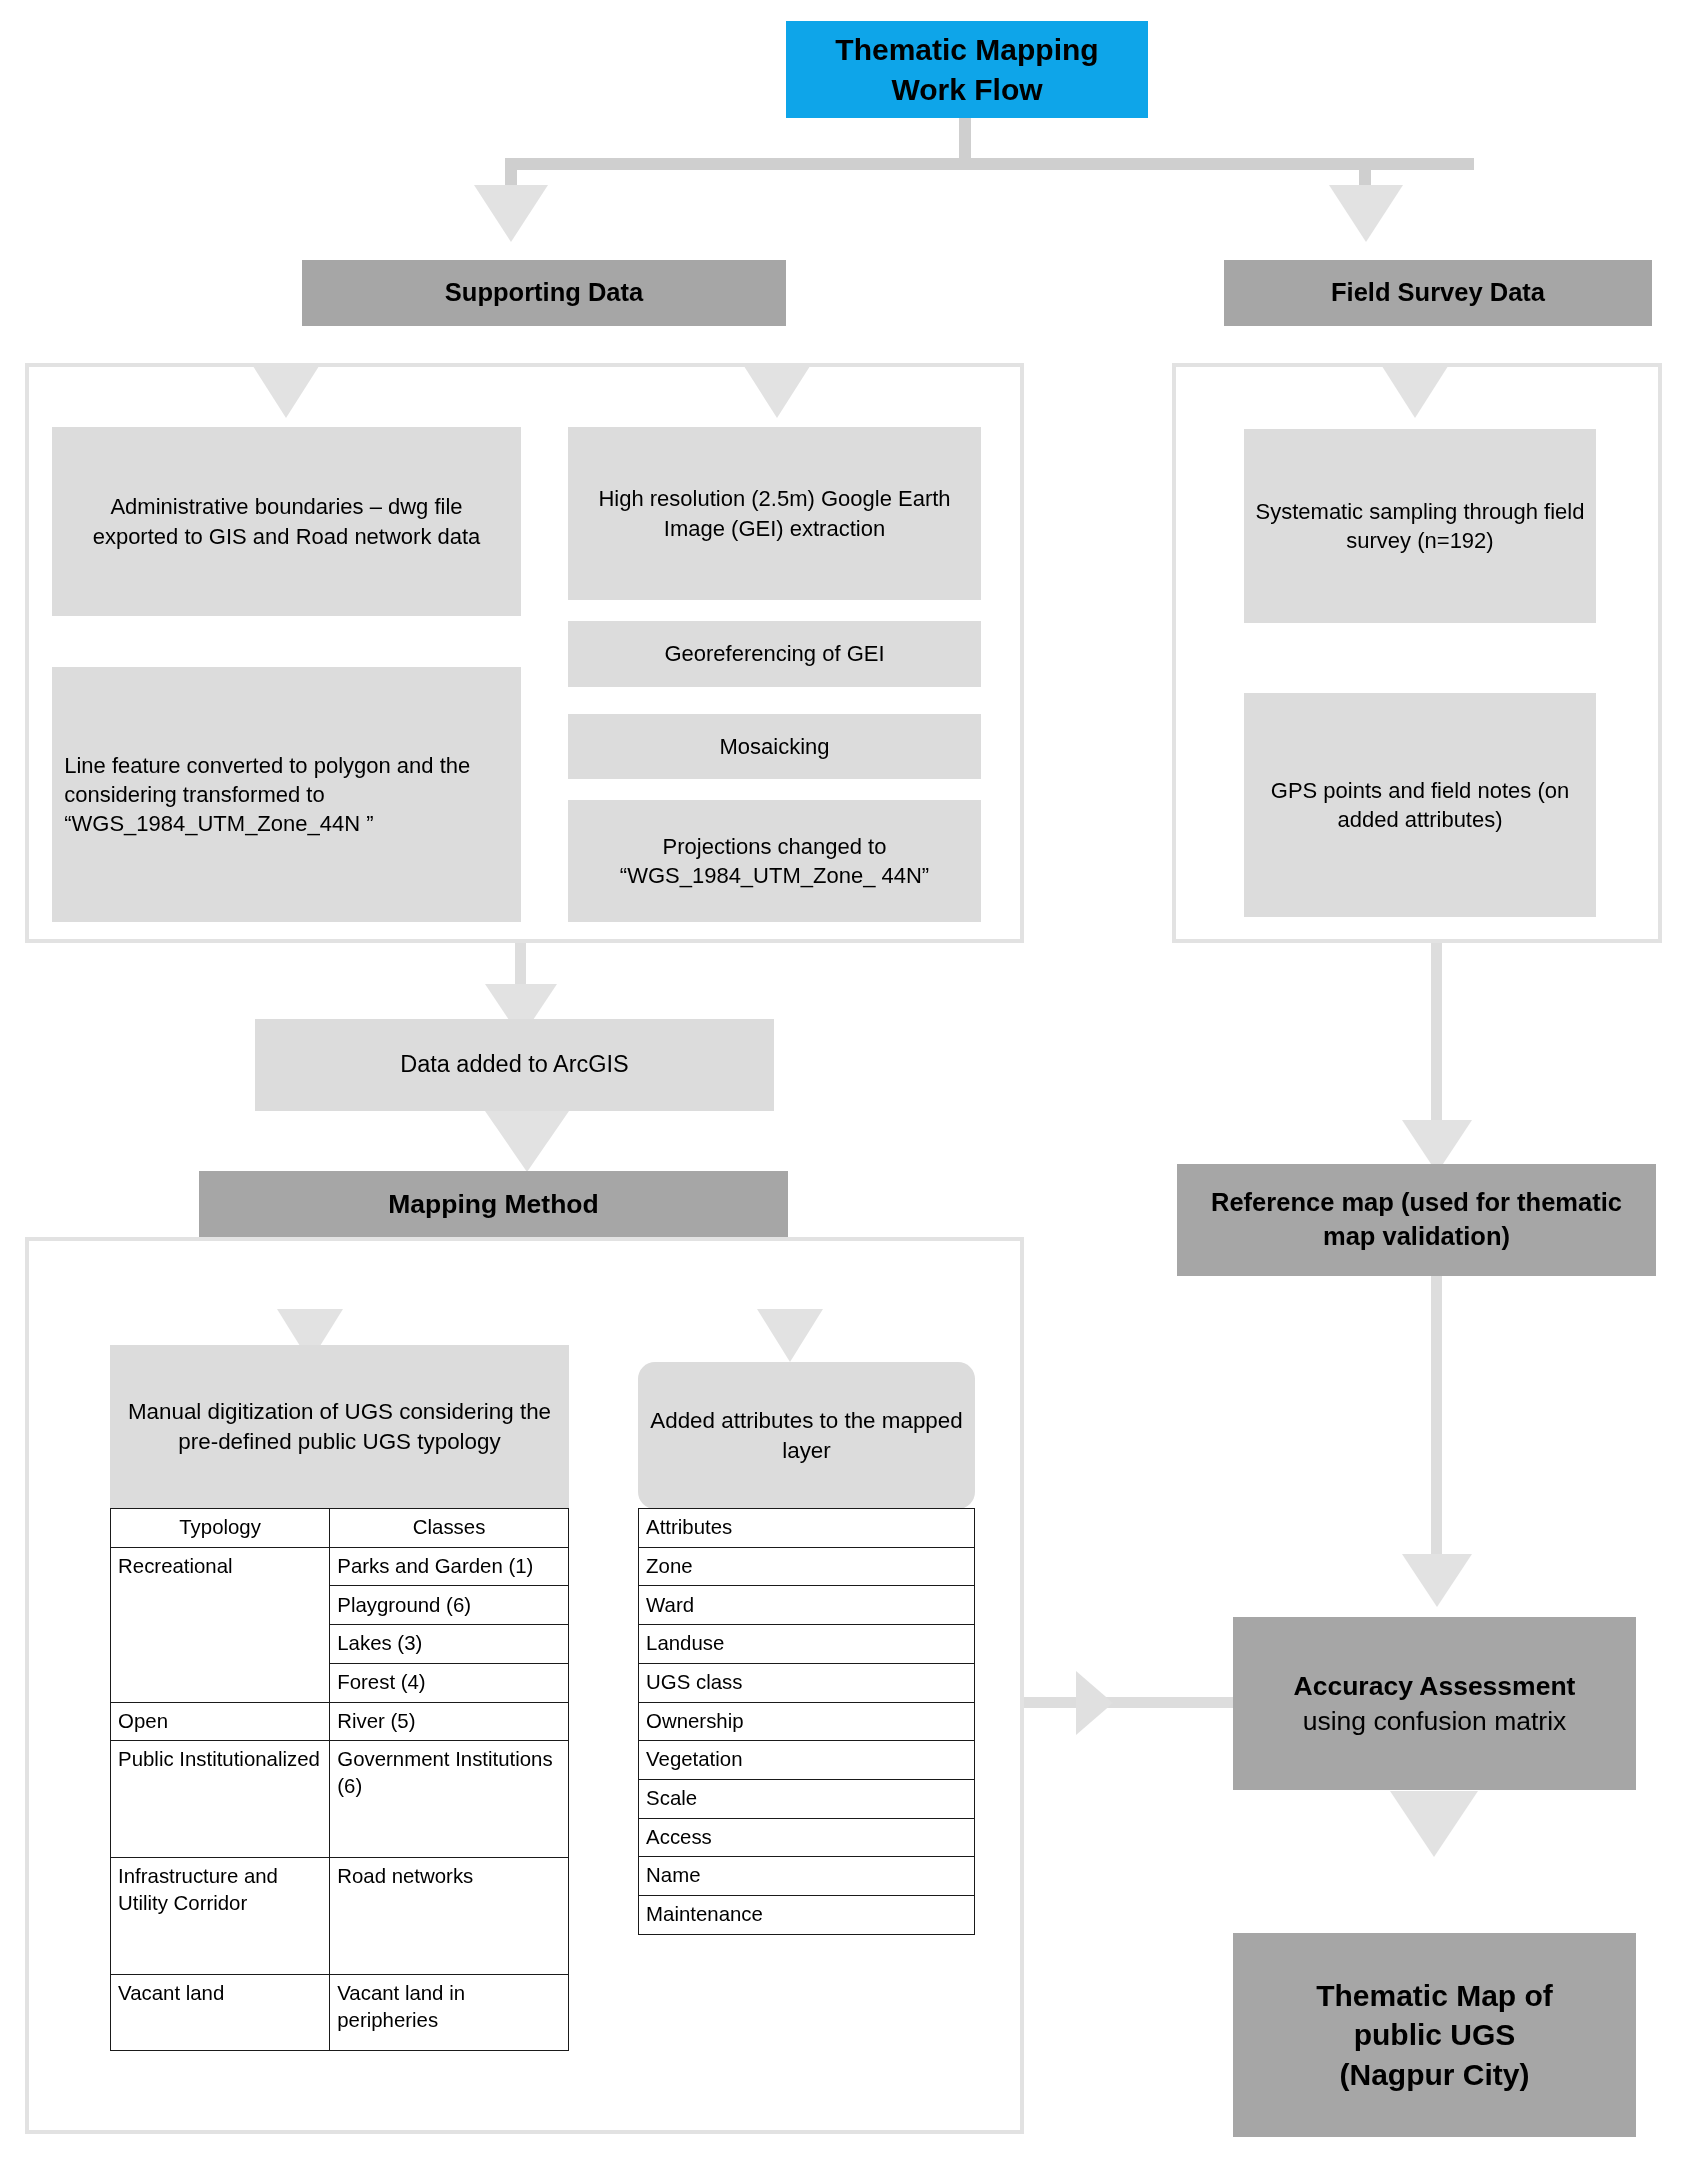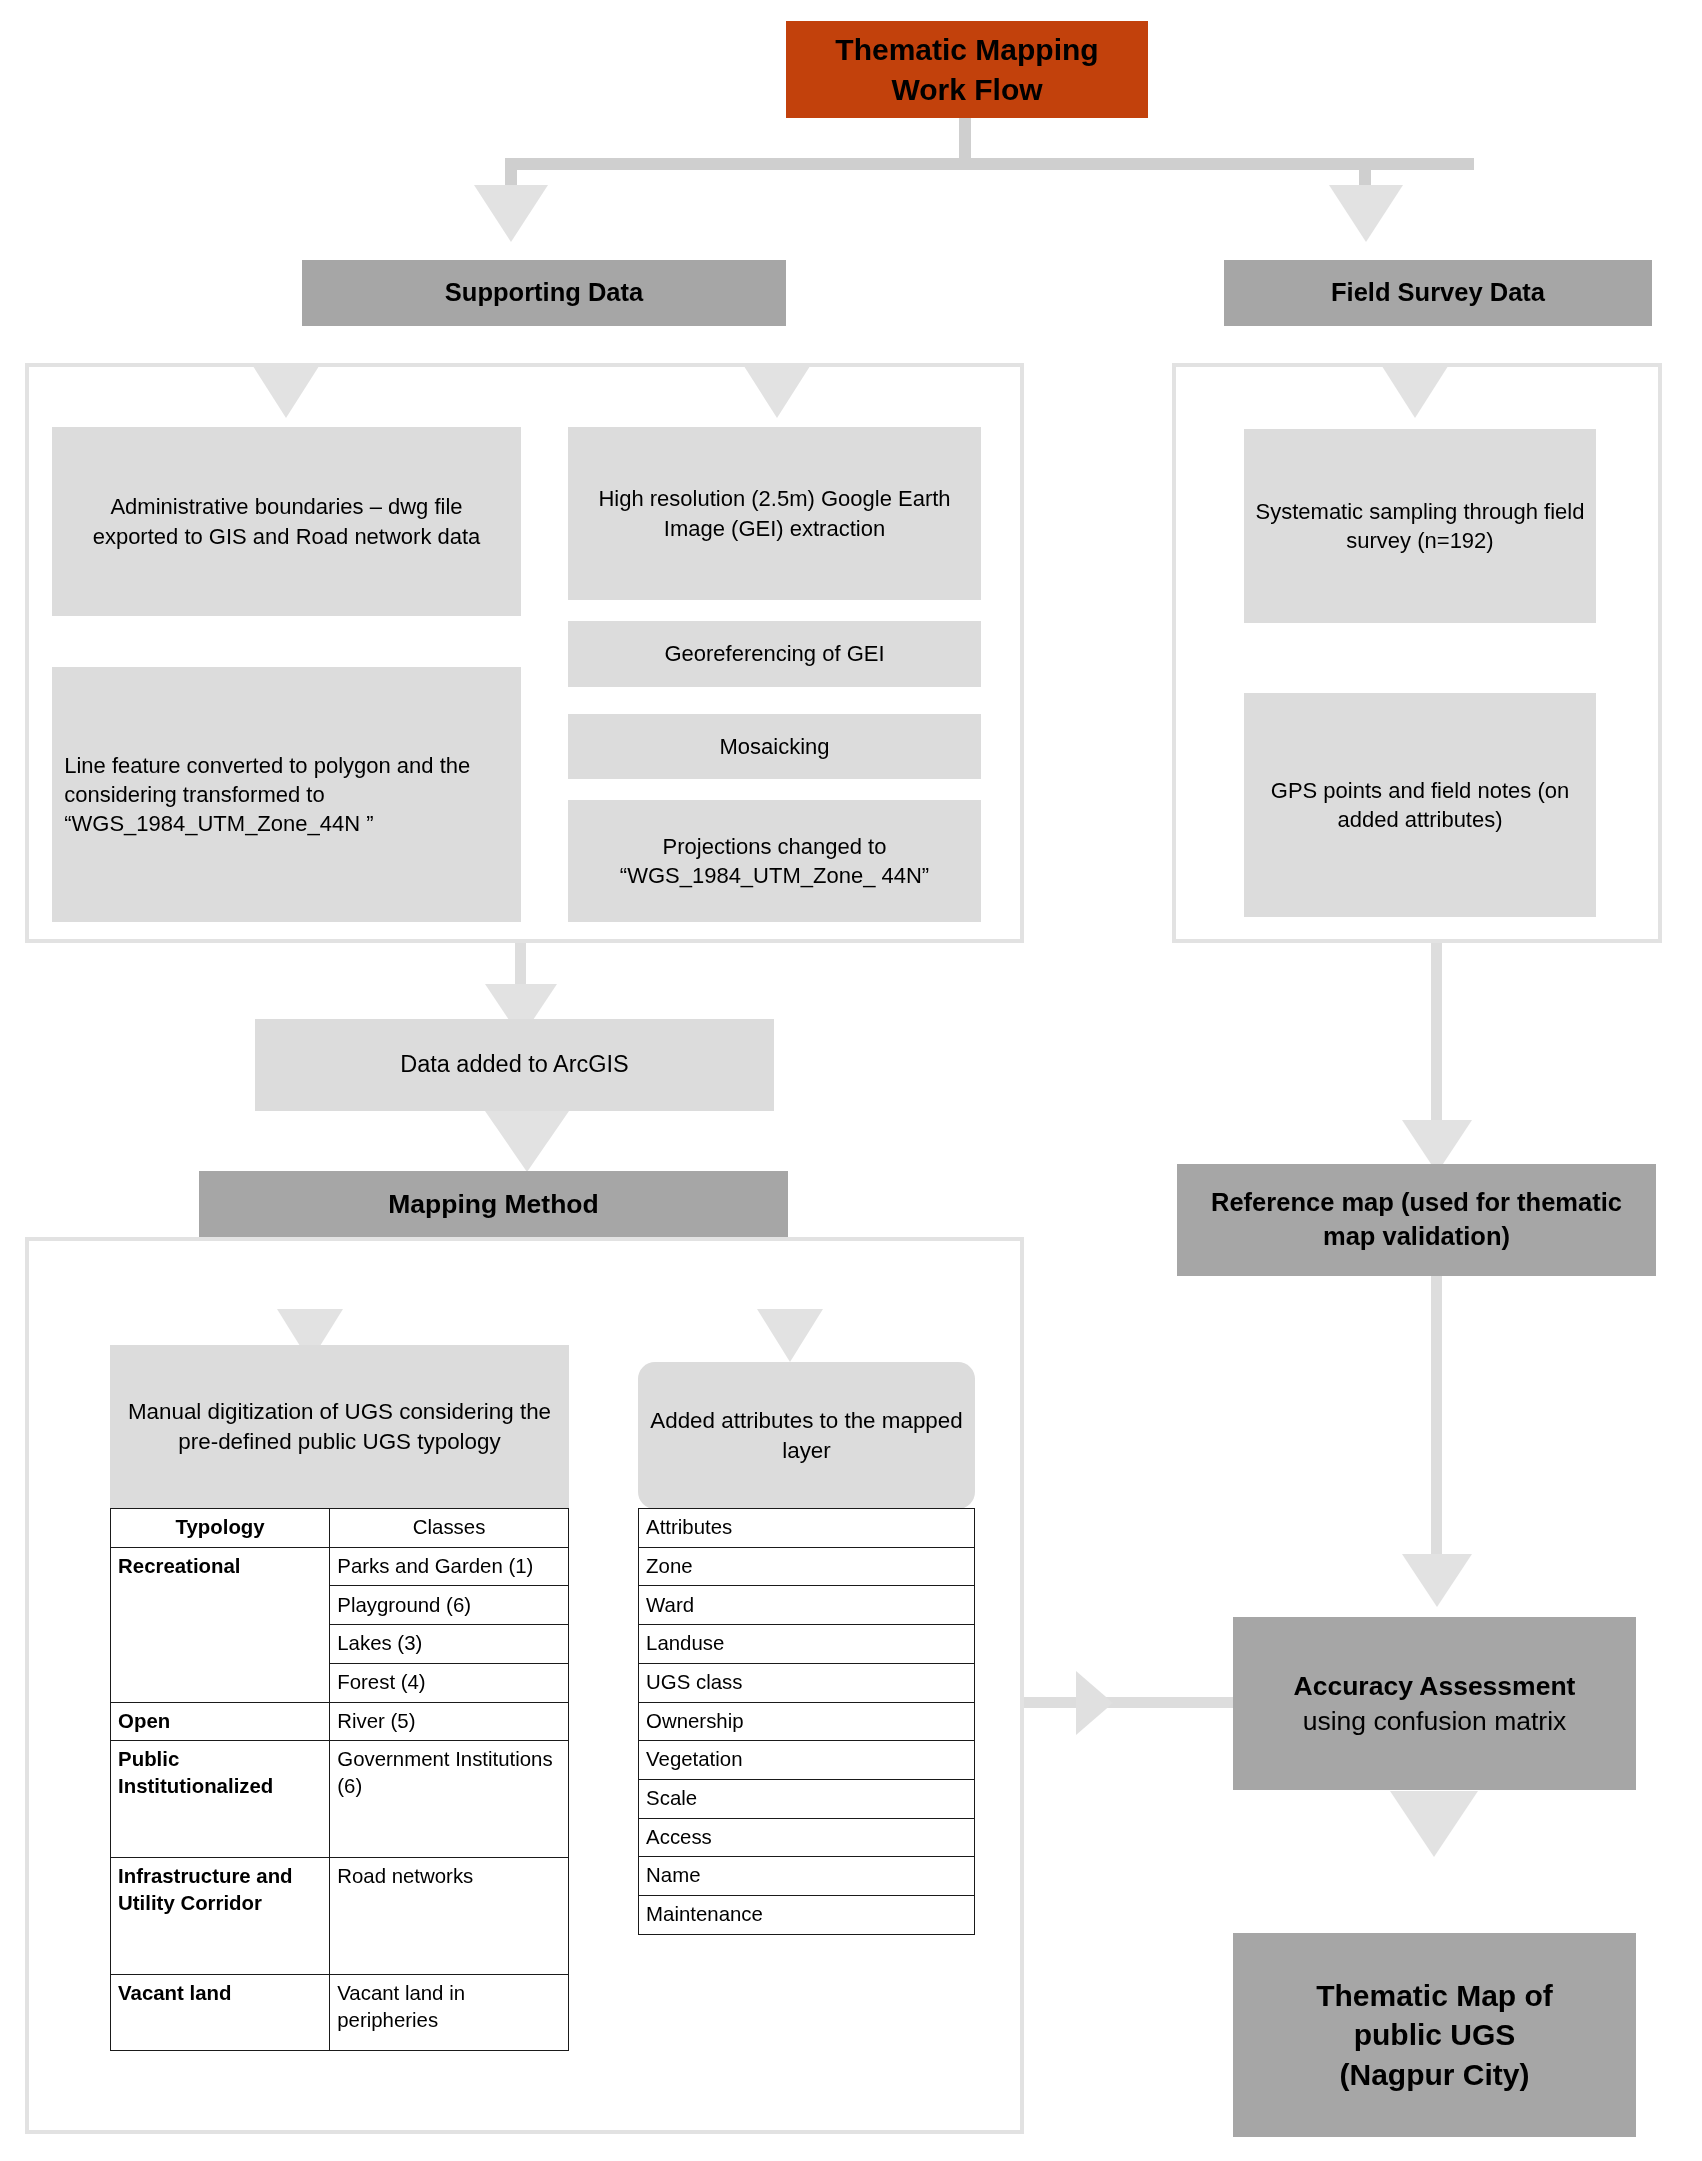--- a/index.html
+++ b/index.html
@@ -27,21 +27,21 @@
     text-align: center;
     line-height: 1.32;
   }
   
   .hdr-dark {
     background: #a6a6a6;
     font-weight: bold;
   }
   
   .hdr-title {
-    background: #c2410c;
+    background: #0ea5e9;
     font-weight: bold;
   }
   
   .light {
     background: #dcdcdc;
   }
   
   .panel {
     position: absolute;
     box-sizing: border-box;
@@ -86,21 +86,21 @@
   table.grid td {
     border: 1.5px solid #1a1a1a;
     padding: 5.1px 7.1px 6.1px 7.1px;
     vertical-align: top;
     line-height: 1.30;
   }
   table.grid td.ctr {
     text-align: center;
   }
   .t-typ { left: 110px; top: 1508px; width: 459px; font-size: 20.4px; }
-  .t-typ td.c1 { width: 204px; font-weight: bold; }
+  .t-typ td.c1 { width: 204px; }
   .t-attr { left: 638px; top: 1508px; width: 337px; font-size: 20.4px; }
 </style>
 </head>
 <body>
 
 <div id="canvas">
 
   <div class="box hdr-title" style="left:786px; top:21.4px; width:362px; height:97px; font-size:30px; flex-direction:column;">
     <div>Thematic Mapping</div>
     <div>Work Flow</div>

